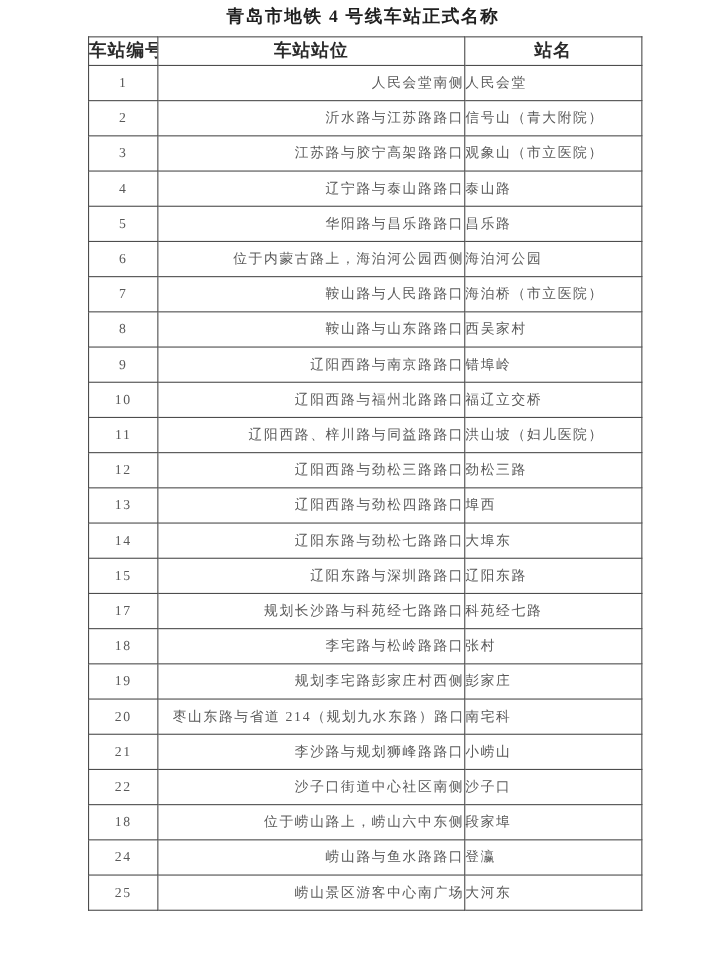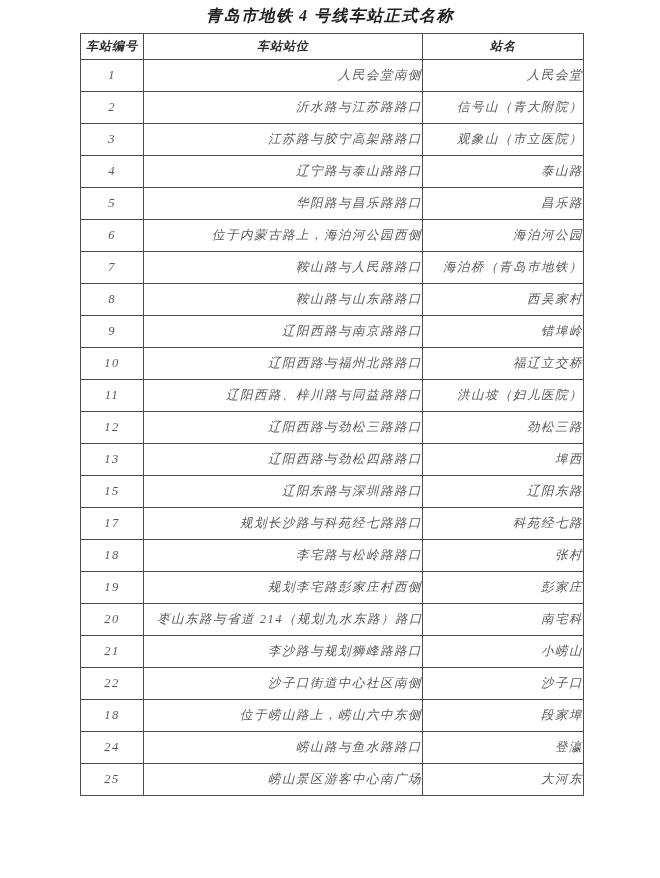--- a/index.html
+++ b/index.html
@@ -14,21 +14,20 @@
   html, body {
     width: 660px; height: 878px;
     background: var(--background);
     font-family: "Liberation Serif", "DejaVu Serif", serif;
     overflow: hidden;
   }
   .page {
     position: relative;
     width: 660px; height: 878px;
     background: var(--background);
-    font-style: italic;
   }
   .doc-title {
     position: absolute;
     top: 4px; left: 0;
     width: 100%;
     text-align: center;
     font-size: 16px;
     font-weight: bold;
     color: var(--text-title);
     letter-spacing: 1.5px;
@@ -43,39 +42,39 @@
   }
   table.station-table th,
   table.station-table td {
     border: 1px solid var(--border);
     vertical-align: middle;
     overflow: hidden;
     white-space: nowrap;
   }
   table.station-table th {
     height: 26px;
-    font-size: 12px;
+    font-size: 16px;
     font-weight: bold;
     color: var(--text-header);
     letter-spacing: 1px;
   }
   table.station-table td {
     height: 32px;
     font-size: 12.5px;
     color: var(--text-body);
     letter-spacing: 1.5px;
   }
   td.no {
     text-align: center;
     color: var(--text-number);
     letter-spacing: 0;
     font-size: 12px;
   }
   td.location { text-align: right; padding-left: 13px; }
-  td.name { text-align: right; }
+  td.name { text-align: left; }
 </style>
 </head>
 <body>
 
 <div class="page">
 
   <div class="doc-title">青岛市地铁 4 号线车站正式名称</div>
 
   <table class="station-table">
     <colgroup>
@@ -117,21 +116,21 @@
           <td class="name">昌乐路</td>
         </tr>
         <tr>
           <td class="no">6</td>
           <td class="location">位于内蒙古路上，海泊河公园西侧</td>
           <td class="name">海泊河公园</td>
         </tr>
         <tr>
           <td class="no">7</td>
           <td class="location">鞍山路与人民路路口</td>
-          <td class="name">海泊桥（青岛市地铁）</td>
+          <td class="name">海泊桥（市立医院）</td>
         </tr>
         <tr>
           <td class="no">8</td>
           <td class="location">鞍山路与山东路路口</td>
           <td class="name">西吴家村</td>
         </tr>
         <tr>
           <td class="no">9</td>
           <td class="location">辽阳西路与南京路路口</td>
           <td class="name">错埠岭</td>
@@ -150,20 +149,25 @@
           <td class="no">12</td>
           <td class="location">辽阳西路与劲松三路路口</td>
           <td class="name">劲松三路</td>
         </tr>
         <tr>
           <td class="no">13</td>
           <td class="location">辽阳西路与劲松四路路口</td>
           <td class="name">埠西</td>
         </tr>
         <tr>
+          <td class="no">14</td>
+          <td class="location">辽阳东路与劲松七路路口</td>
+          <td class="name">大埠东</td>
+        </tr>
+        <tr>
           <td class="no">15</td>
           <td class="location">辽阳东路与深圳路路口</td>
           <td class="name">辽阳东路</td>
         </tr>
         <tr>
           <td class="no">17</td>
           <td class="location">规划长沙路与科苑经七路路口</td>
           <td class="name">科苑经七路</td>
         </tr>
         <tr>

